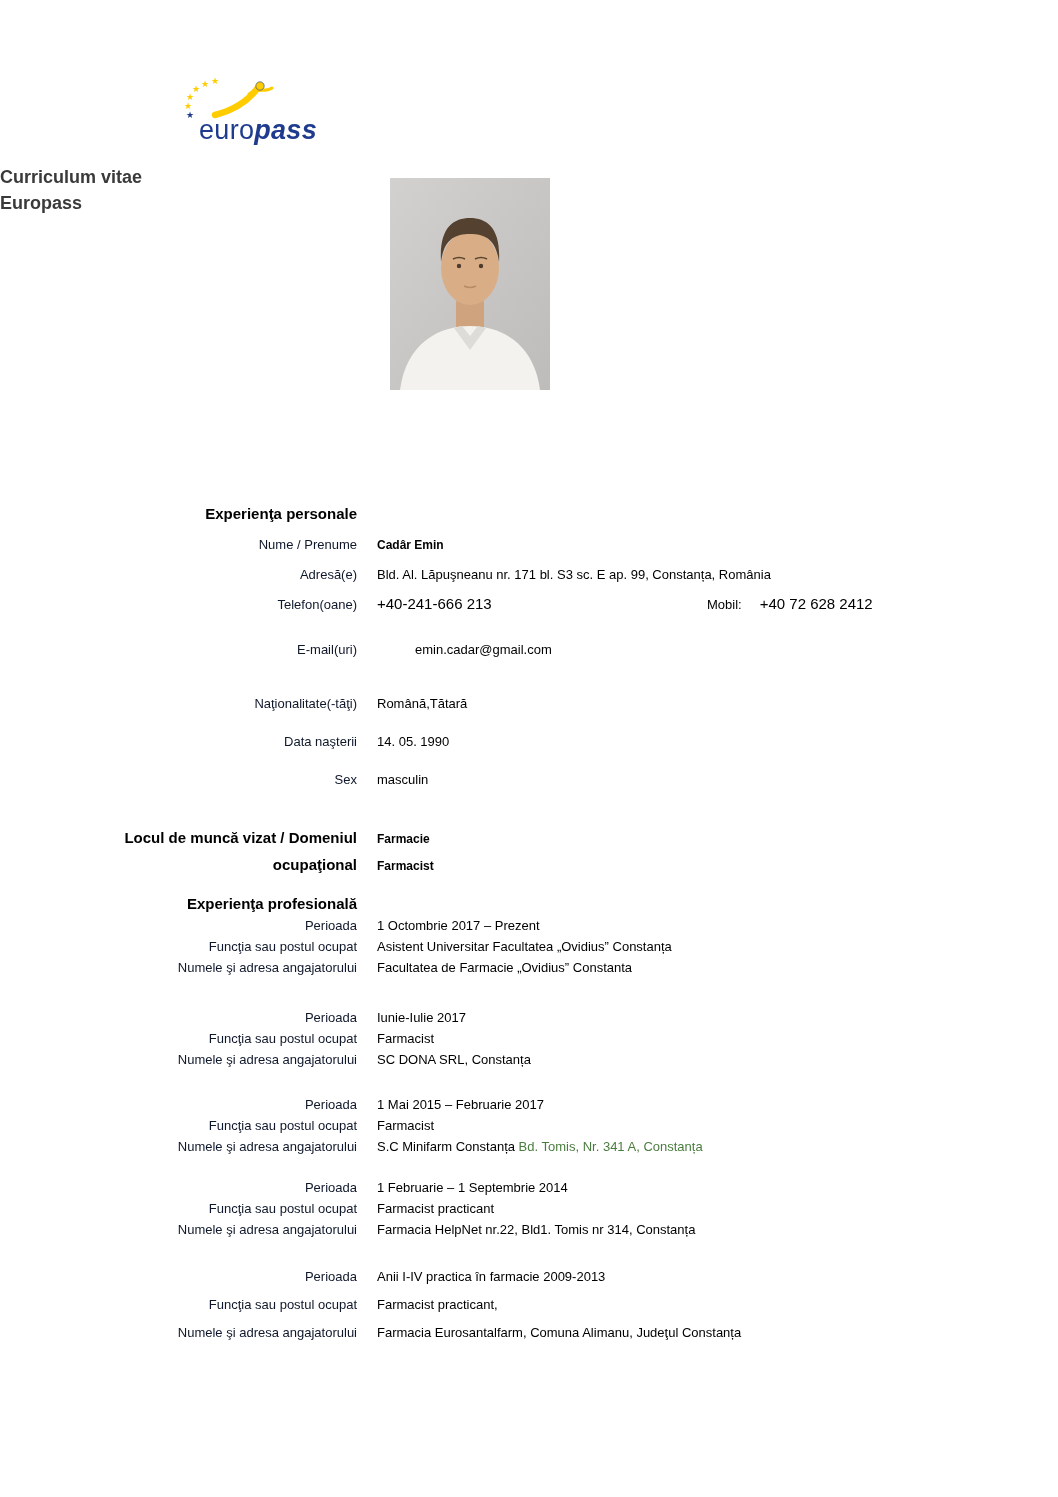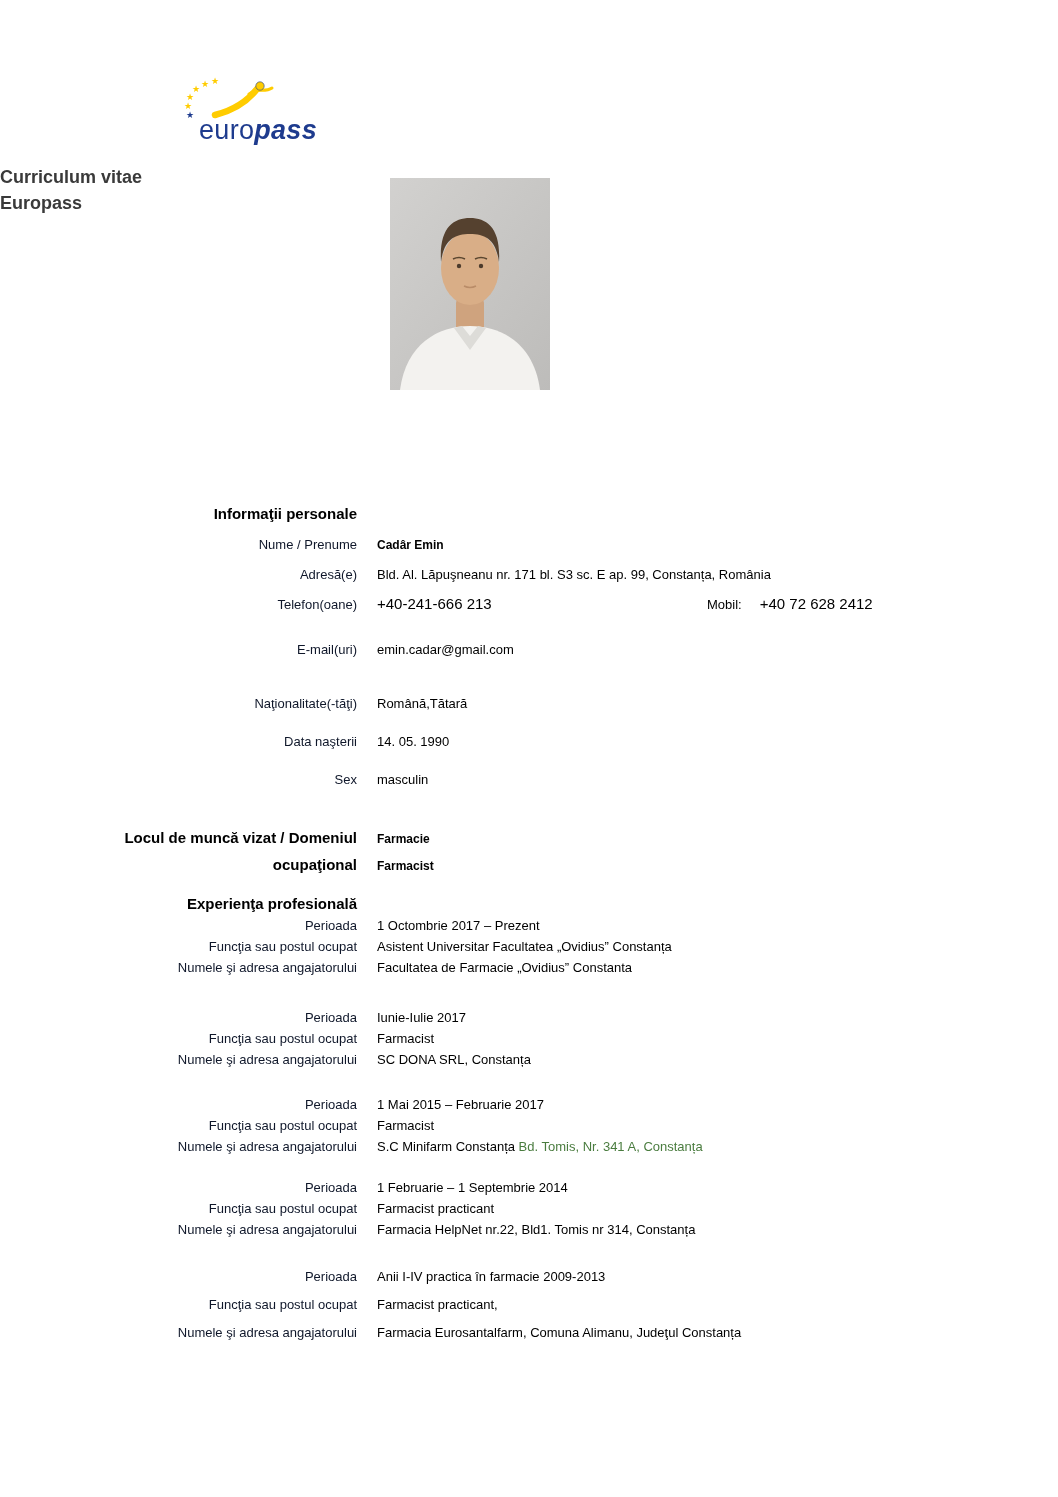--- a/index.html
+++ b/index.html
@@ -55,21 +55,21 @@
   .green { color: var(--highlight-green); }
 
   .mt12 { margin-top: 12px; }
   .mt13 { margin-top: 13px; }
   .mt16 { margin-top: 16px; }
   .mt20 { margin-top: 20px; }
   .mt21 { margin-top: 21px; }
   .mt22 { margin-top: 37px; }
   .mt24 { margin-top: 24px; }
   .mt26 { margin-top: 26px; }
-  .mt28 { margin-top: 28px; }
+  .mt28 { margin-top: 28px; gap: 38px; }
   .mt29 { margin-top: 29px; }
 
   .job-row .label, .job-row .section-heading { line-height: 25px; }
   .job-row .value { line-height: 25px; }
 
   .exp-entry .row .label, .exp-entry .row .value { line-height: 21px; }
   .mt7 { margin-top: 7px; }
   .mt2 { margin-top: 2px; }
 </style>
 </head>
@@ -119,21 +119,21 @@
       <circle cx="91" cy="88" r="2.2" fill="#4d3b2c"></circle>
       <path d="M63,81 Q69,78 75,81" stroke="#5a462f" stroke-width="1.6" fill="none"></path>
       <path d="M85,81 Q91,78 97,81" stroke="#5a462f" stroke-width="1.6" fill="none"></path>
       <path d="M74,108 Q80,111 86,108" stroke="#b98c68" stroke-width="1.6" fill="none"></path>
     </svg>
   </div>
 
   <div class="content">
 
     <div class="row">
-      <div class="section-heading">Informaţii personale</div>
+      <div class="section-heading">Experienţa personale</div>
     </div>
 
     <div class="row mt13">
       <div class="label">Nume / Prenume</div>
       <div class="value bold-value">Cadâr Emin</div>
     </div>
 
     <div class="row mt12">
       <div class="label">Adresă(e)</div>
       <div class="value">Bld. Al. Lăpuşneanu nr. 171 bl. S3 sc. E ap. 99, Constanța, România</div>

